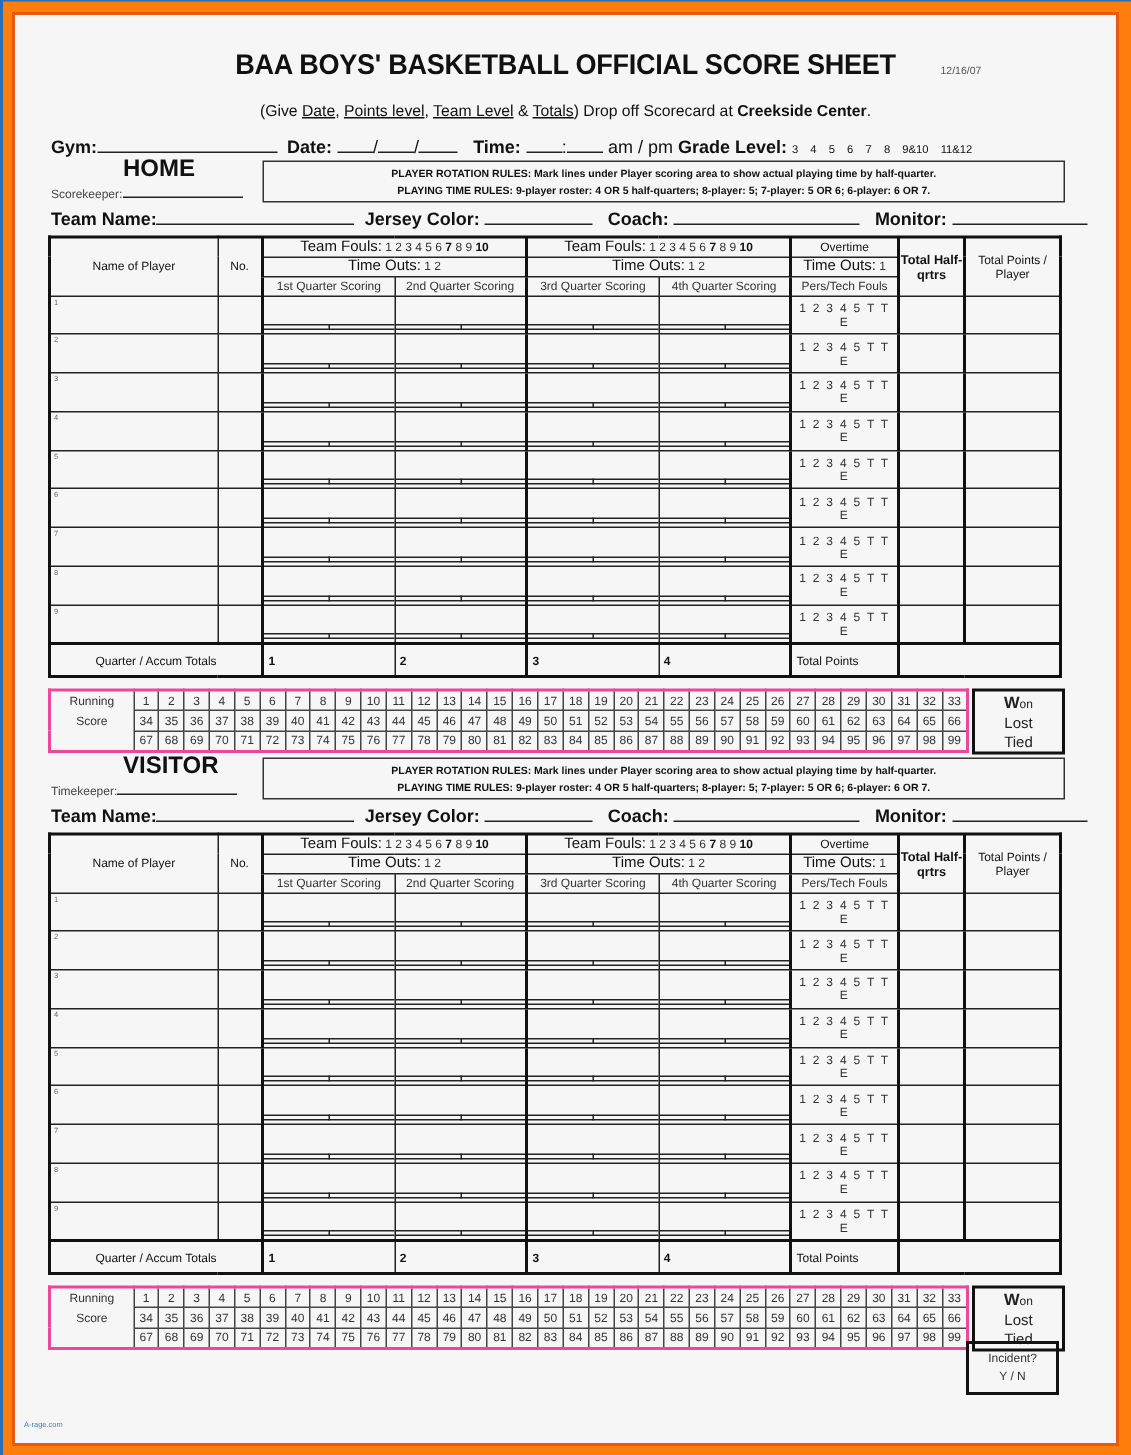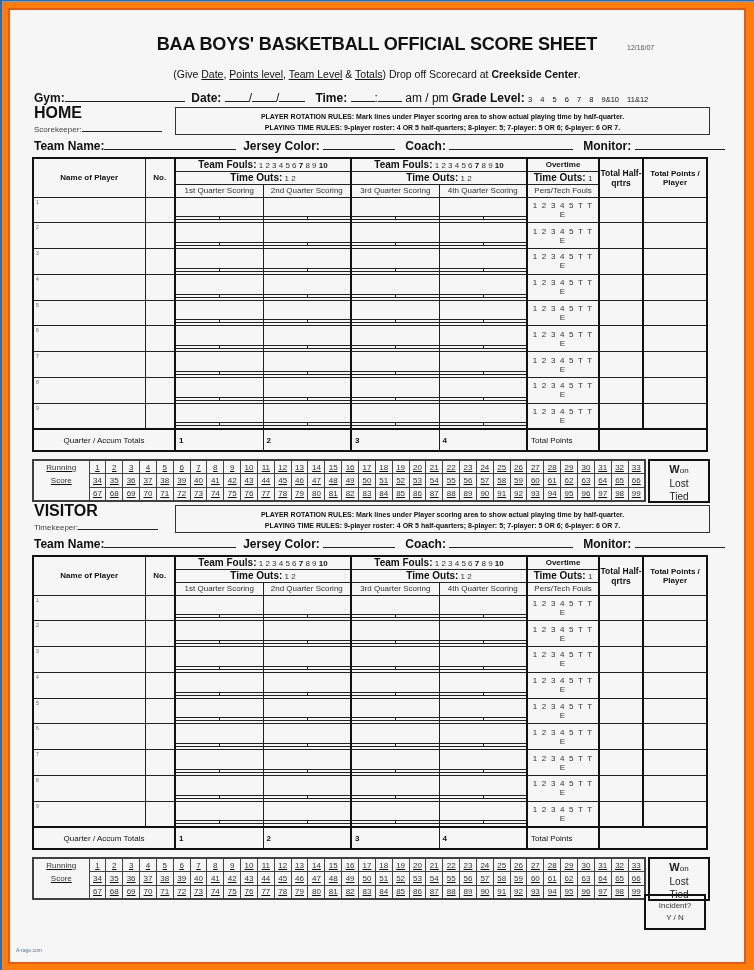--- a/index.html
+++ b/index.html
@@ -9,38 +9,38 @@
   .abs{position:absolute;}
   .title{left:0;width:734px;top:23px;text-align:center;font-size:19px;font-weight:bold;letter-spacing:-0.2px;transform:scaleX(0.95);}
   .date-code{left:617px;top:34px;font-size:7px;color:#555;}
   .sub{left:0;width:734px;text-align:center;font-size:10.5px;}
   .sub b{font-weight:bold;}
   .u{text-decoration:underline;}
   .line{display:inline-block;border-bottom:1px solid #222;height:10px;vertical-align:baseline;}
   .lbl{font-size:12px;font-weight:bold;}
   .lbl .n{font-weight:normal;}
   .grade{font-size:7.5px;word-spacing:6px;font-weight:normal;}
-  .team-hdr{font-size:16px;font-weight:bold;}
+  .team-hdr{font-size:16px;font-weight:bold;margin-left:48px;}
   .small-lbl{font-size:8px;color:#444;}
   .rules{border:1.5px solid #333;font-size:7px;font-weight:bold;text-align:center;line-height:11px;padding-top:3px;box-sizing:border-box;}
   table{border-collapse:collapse;}
   .st td{border:1px solid #222;padding:0;font-size:8px;text-align:center;vertical-align:middle;}
   .st{border:2.5px solid #111;}
   .thick-l{border-left:2.5px solid #111 !important;}
-  .hdr-b{font-weight:bold;font-size:10px;}
+  .hdr-b{font-weight:normal;font-size:10px;}
   .hdr-sm{font-size:8px;color:#333;}
   .score-cell{position:relative;}
   .score-cell .dbl{position:absolute;left:0;right:0;bottom:2px;height:2px;border-top:1px solid #222;border-bottom:1px solid #222;}
   .score-cell .tick{position:absolute;bottom:2px;width:1px;height:4px;background:#222;left:50%;}
   .rownum{position:absolute;left:2px;top:1px;font-size:5px;color:#666;}
   .fouls{font-size:7.5px;letter-spacing:1.2px;color:#333;}
   .tot-lbl{font-weight:normal;font-size:11px;margin-top:30px;}
   .qnum{font-weight:bold;font-size:10px;text-align:left !important;padding-left:3px !important;}
   .run td{border:1px solid #444;font-size:8px;color:#333;padding:0;text-align:center;}
-  .run{border:2px solid #404040;text-decoration:underline;}
+  .run{border:2px solid #ec4899;}
   .wlt{border:2px solid #111;text-align:center;font-size:10px;line-height:13px;color:#222;}
   .wlt b{font-size:11px;}
   .incident{border:2px solid #111;text-align:center;font-size:8px;line-height:12px;color:#333;}
   .ref{font-size:12px;font-weight:bold;}
   .wm{font-size:5px;color:#4a7ab8;}
 </style>
 </head>
 <body>
 
 <div class="frame-blue"></div>

